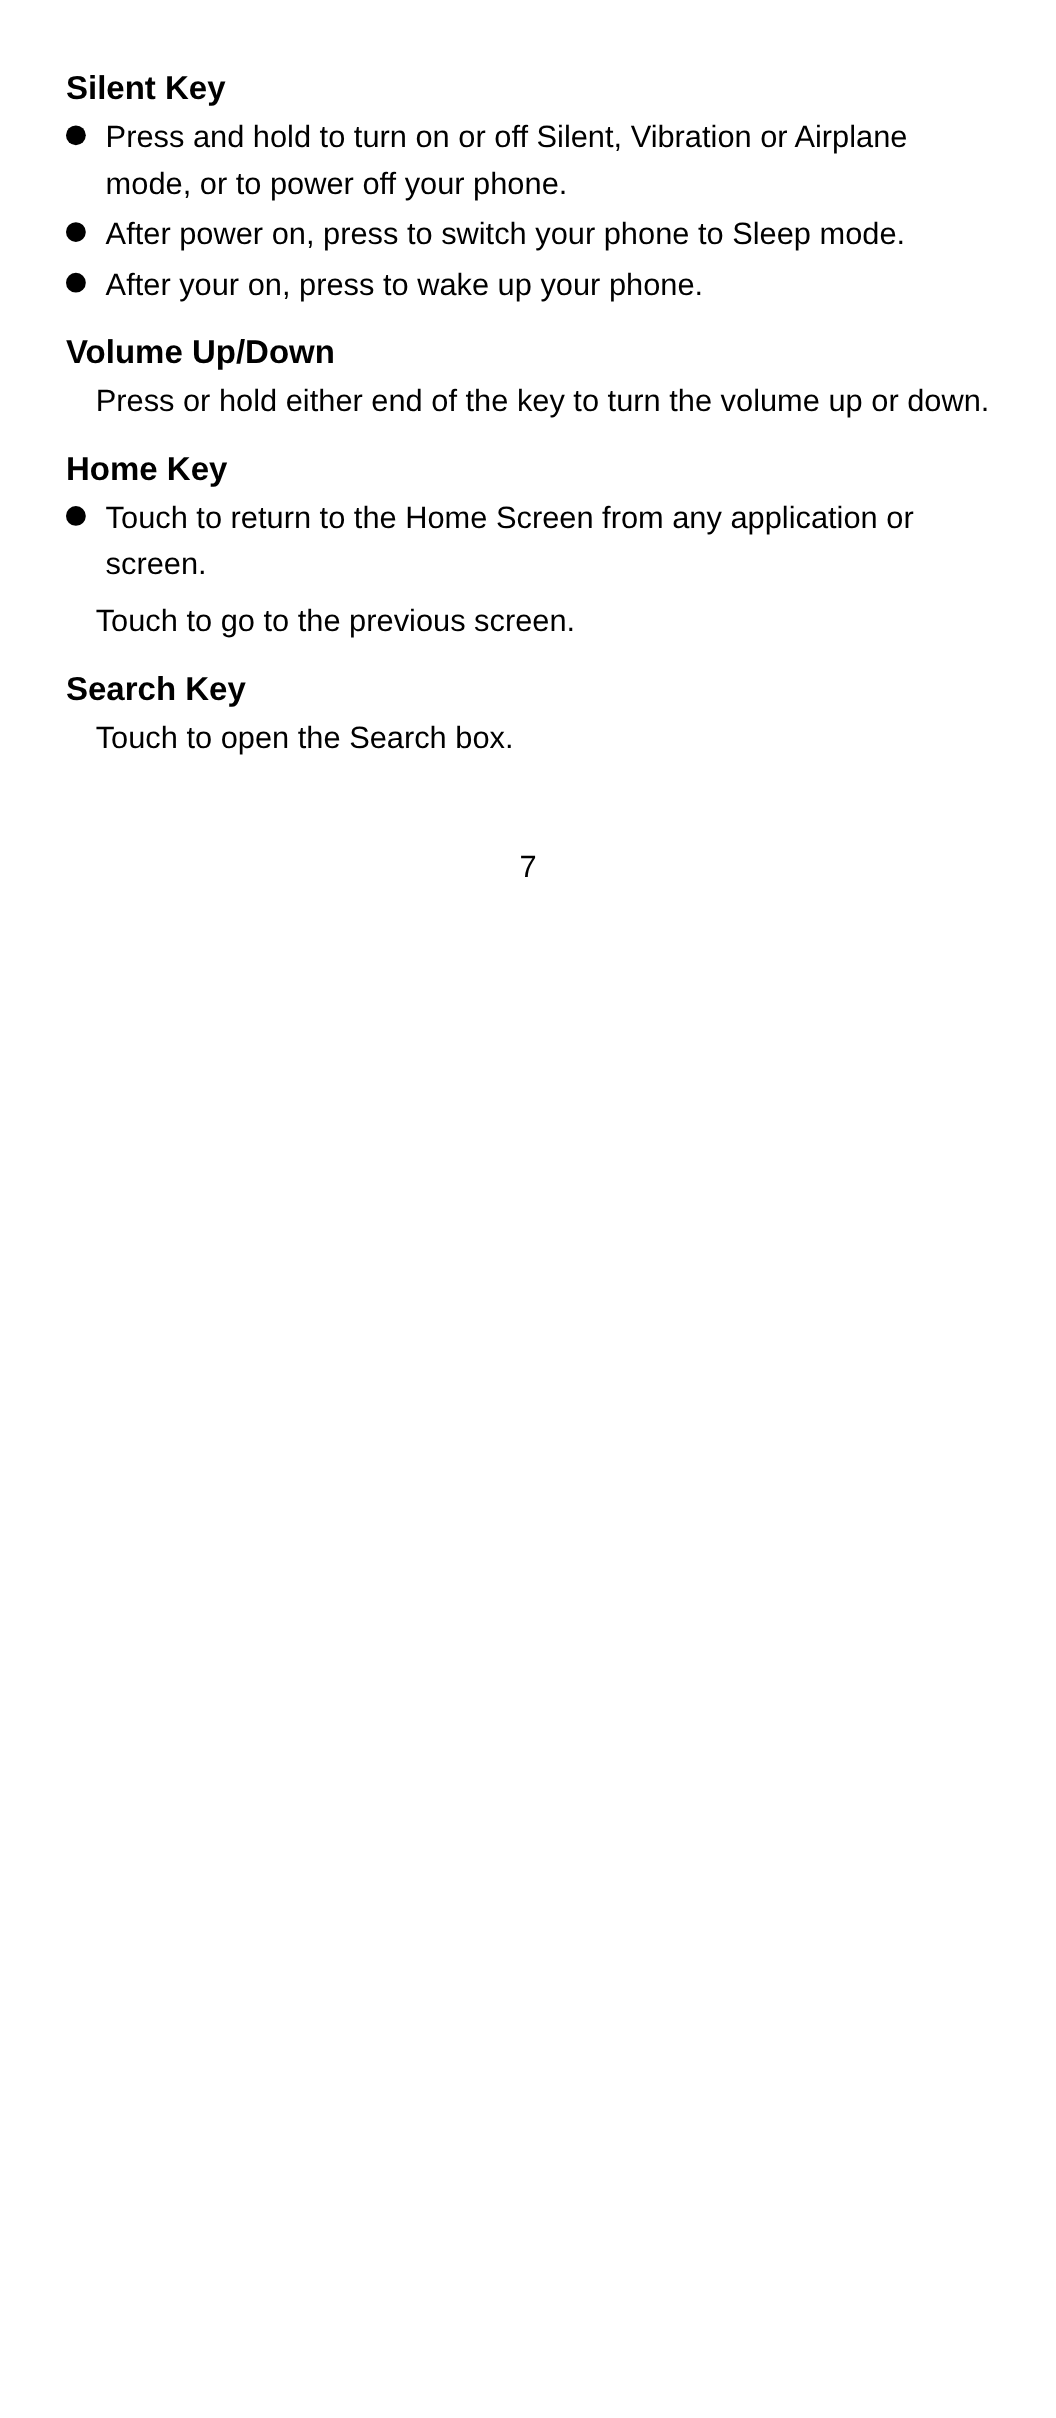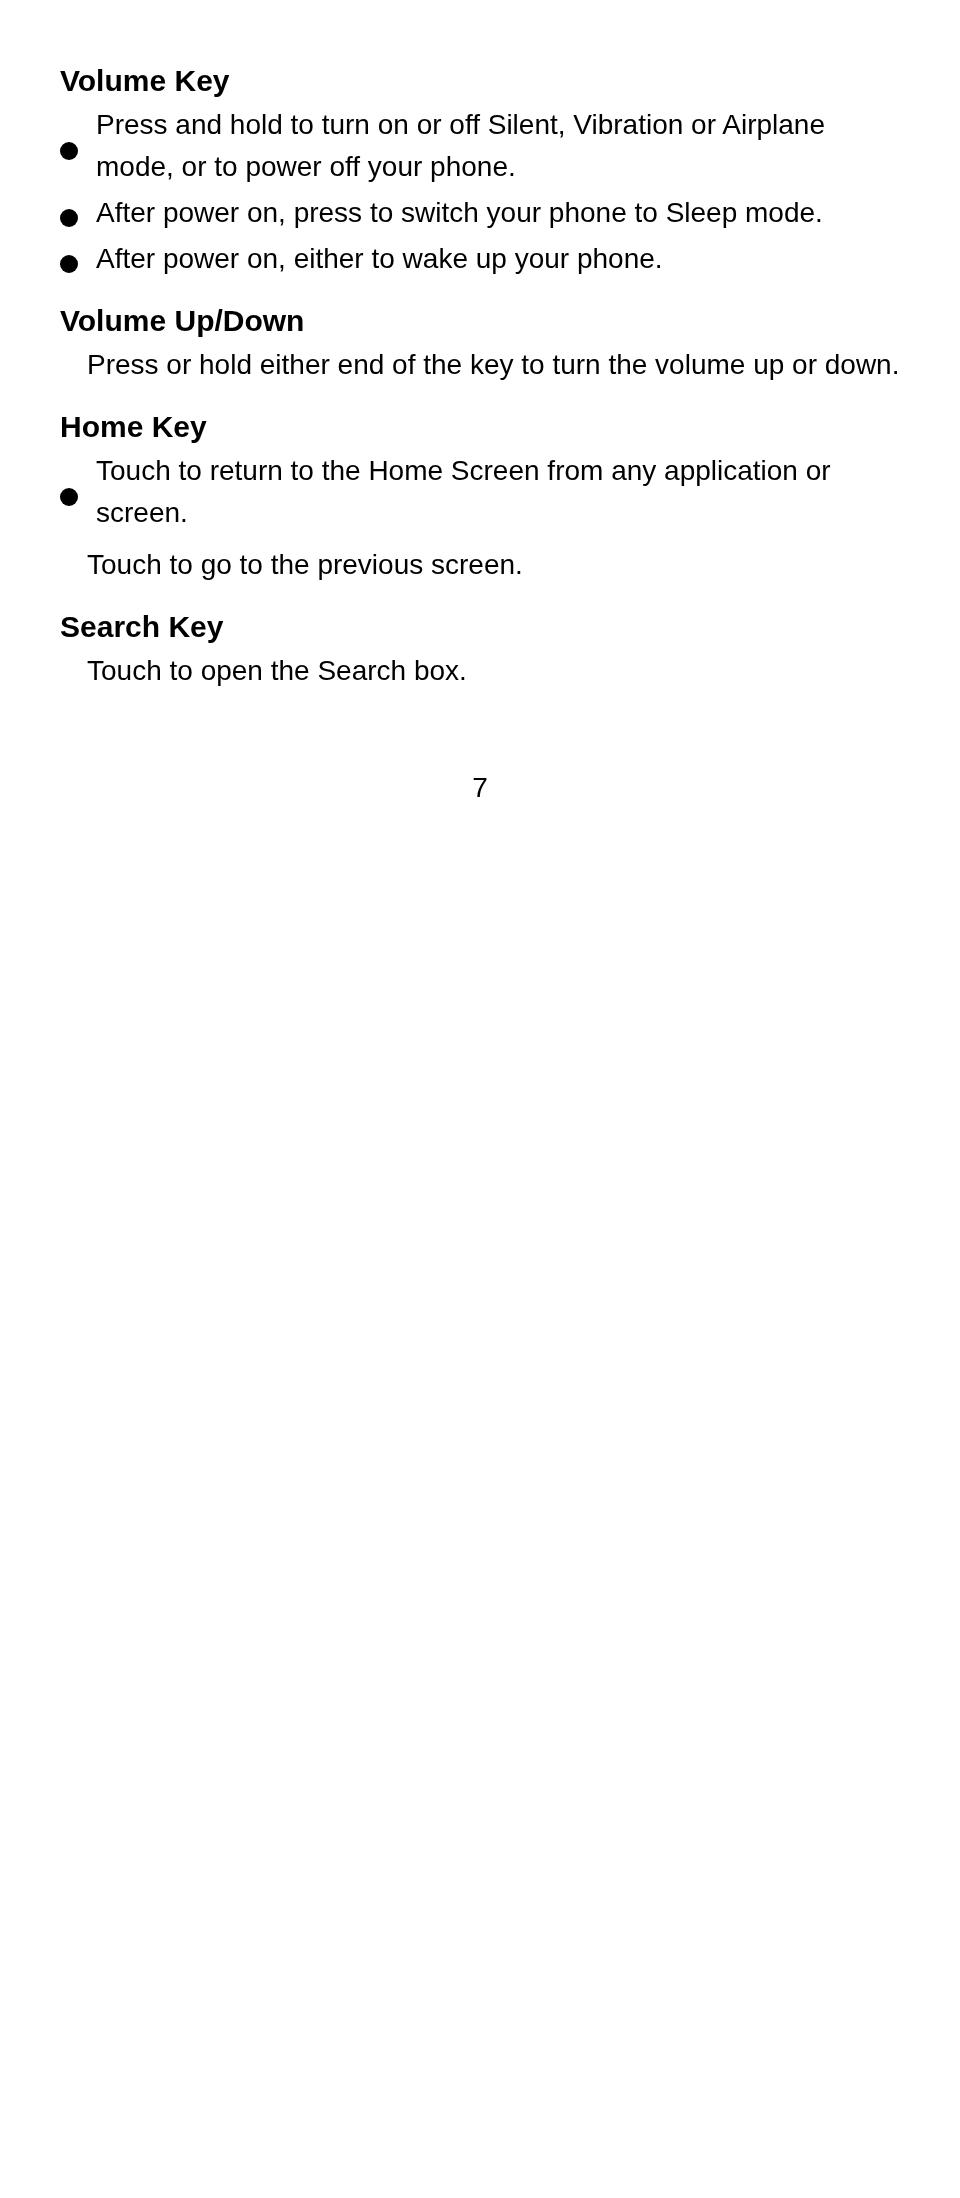--- a/index.html
+++ b/index.html
@@ -38,21 +38,21 @@
     }
 
     .bullet-list {
       list-style: none;
       padding: 0;
       margin: 0 0 8px 0;
     }
 
     .bullet-list li {
       display: flex;
-      align-items: center;
+      align-items: flex-start;
       margin-bottom: 4px;
       font-size: 28px;
       line-height: 1.5;
     }
 
     .bullet-dot {
       display: inline-block;
       width: 18px;
       height: 18px;
       background: #000;
@@ -76,33 +76,33 @@
     .section-block {
       margin-bottom: 10px;
     }
   </style>
 </head>
 <body>
 
 <div class="page-content">
 
   <div class="section-block">
-    <div class="section-heading">Volume Key</div>
+    <div class="section-heading">Silent Key</div>
     <ul class="bullet-list">
       <li>
         <span class="bullet-dot"></span>
         <span class="bullet-text">Press and hold to turn on or off Silent, Vibration or Airplane mode, or to power off your phone.</span>
       </li>
       <li>
         <span class="bullet-dot"></span>
         <span class="bullet-text">After power on, press to switch your phone to Sleep mode.</span>
       </li>
       <li>
         <span class="bullet-dot"></span>
-        <span class="bullet-text">After power on, either to wake up your phone.</span>
+        <span class="bullet-text">After your on, press to wake up your phone.</span>
       </li>
     </ul>
   </div>
 
   <div class="section-block">
     <div class="section-heading">Volume Up/Down</div>
     <div class="section-text">Press or hold either end of the key to turn the volume up or down.</div>
   </div>
 
 

